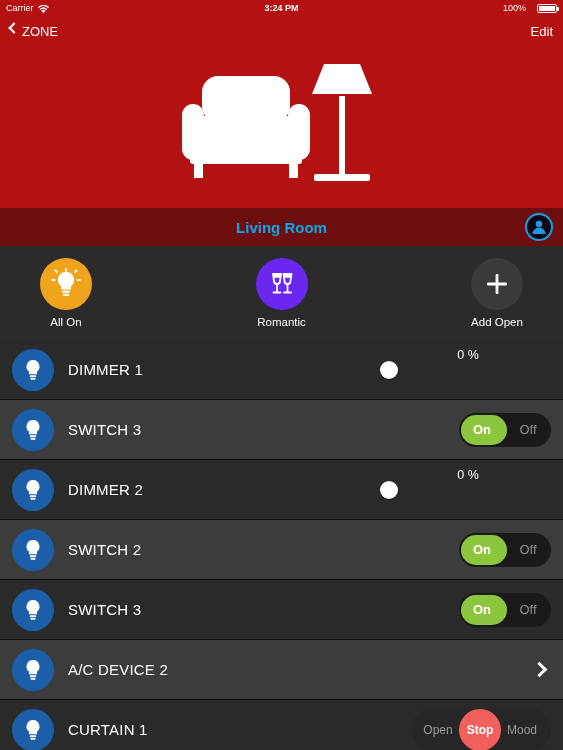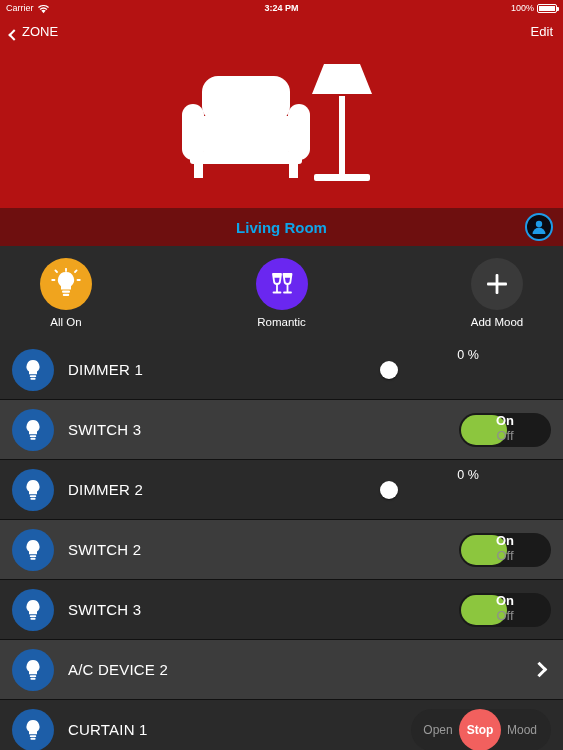--- a/index.html
+++ b/index.html
@@ -16,38 +16,38 @@
     height: 16px; background: #b41212; color: #fff;
     display: flex; align-items: center; font-size: 9px;
     padding: 0 6px; position: relative;
   }
   .sb-left { display: flex; align-items: center; gap: 4px; }
   .wifi-ico { display: inline-block; width: 10px; height: 8px; position: relative; top: 1px; }
   .sb-center {
     position: absolute; left: 0; right: 0; text-align: center;
     font-size: 9px; font-weight: bold; pointer-events: none;
   }
-  .sb-right { margin-left: auto; display: flex; align-items: center; gap: 3px; font-size: 9px; }
+  .sb-right { margin-left: auto; display: flex; align-items: center; gap: 11px; font-size: 9px; }
   .batt {
     width: 20px; height: 9px; border: 1px solid #fff; border-radius: 2px;
     position: relative; display: inline-block;
   }
   .batt::after {
     content: ""; position: absolute; right: -3px; top: 2px;
     width: 2px; height: 4px; background: #fff; border-radius: 0 1px 1px 0;
   }
   .batt i { position: absolute; left: 1px; top: 1px; bottom: 1px; right: 1px; background: #fff; display: block; }
 
   
   .navbar {
     height: 31px; background: #b41212; color: #fff;
     display: flex; align-items: center; padding: 0 10px;
     position: relative;
   }
-  .nav-back { display: flex; align-items: flex-end; gap: 4px; font-size: 13px; cursor: pointer; }
+  .nav-back { display: flex; align-items: flex-start; gap: 4px; font-size: 13px; cursor: pointer; }
   .chev-left {
     width: 8px; height: 8px; border-left: 2px solid #fff; border-bottom: 2px solid #fff;
     transform: rotate(45deg); display: inline-block;
   }
   .nav-edit { margin-left: auto; font-size: 13px; cursor: pointer; }
 
   
   .hero {
     height: 161px; background: #b41212;
     display: flex; align-items: center; justify-content: center;
@@ -118,21 +118,21 @@
   .slider .knob {
     position: absolute; top: 50%; width: 18px; height: 18px; border-radius: 50%;
     background: #fff; transform: translate(-50%, -50%);
     box-shadow: 0 1px 2px rgba(0,0,0,.5);
   }
 
   
   .onoff {
     width: 92px; height: 34px; border-radius: 17px;
     background: #1a1a1a; display: flex; align-items: center;
-    position: relative; cursor: pointer; flex-direction: column;
+    position: relative; cursor: pointer;
   }
   .onoff .pill {
     width: 46px; height: 30px; border-radius: 15px;
     background: #8cc63e; position: absolute; left: 2px; top: 2px;
   }
   .onoff span {
     width: 46px; text-align: center; font-size: 13px; z-index: 2;
     color: #fff; font-weight: bold;
   }
   .onoff span.off { color: #8e8e8e; font-weight: normal; }
@@ -267,21 +267,21 @@
       <div class="label">Romantic</div>
     </div>
 
     <div class="mood">
       <div class="circle c-add">
         <svg width="24" height="24" viewBox="0 0 24 24">
           <rect x="10.6" y="2" width="2.8" height="20" rx="1" fill="#fff"></rect>
           <rect x="2" y="10.6" width="20" height="2.8" rx="1" fill="#fff"></rect>
         </svg>
       </div>
-      <div class="label">Add Mood</div>
+      <div class="label">Add Open</div>
     </div>
   </div>
 
   <div class="rows">
 
     <div class="row dark">
       <span class="bulb-wrap">
         <svg width="20" height="24" viewBox="0 0 20 24">
           <path d="M10 2 a6.5 6.5 0 0 0-4 11.6 v2.6 h8 v-2.6 A6.5 6.5 0 0 0 10 2Z" fill="#fff"></path>
           <rect x="6.8" y="17.2" width="6.4" height="1.9" rx=".9" fill="#fff"></rect>

